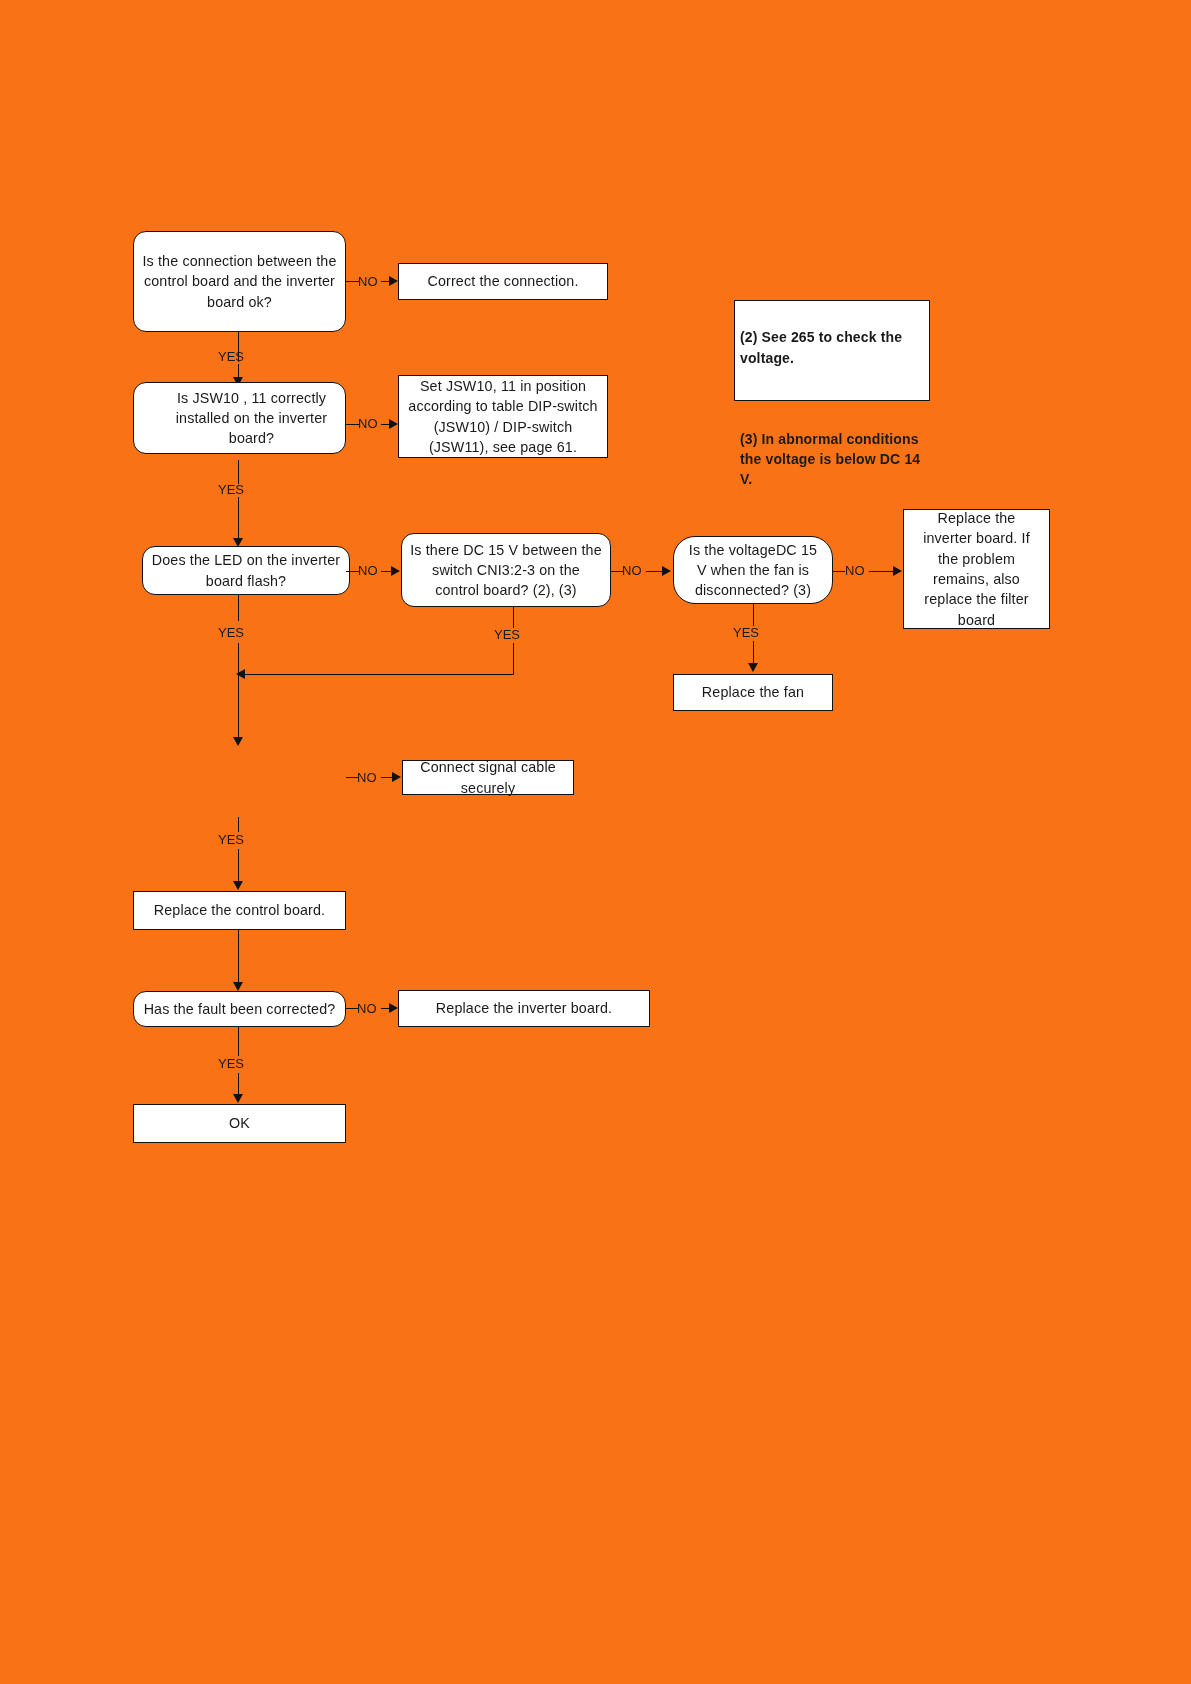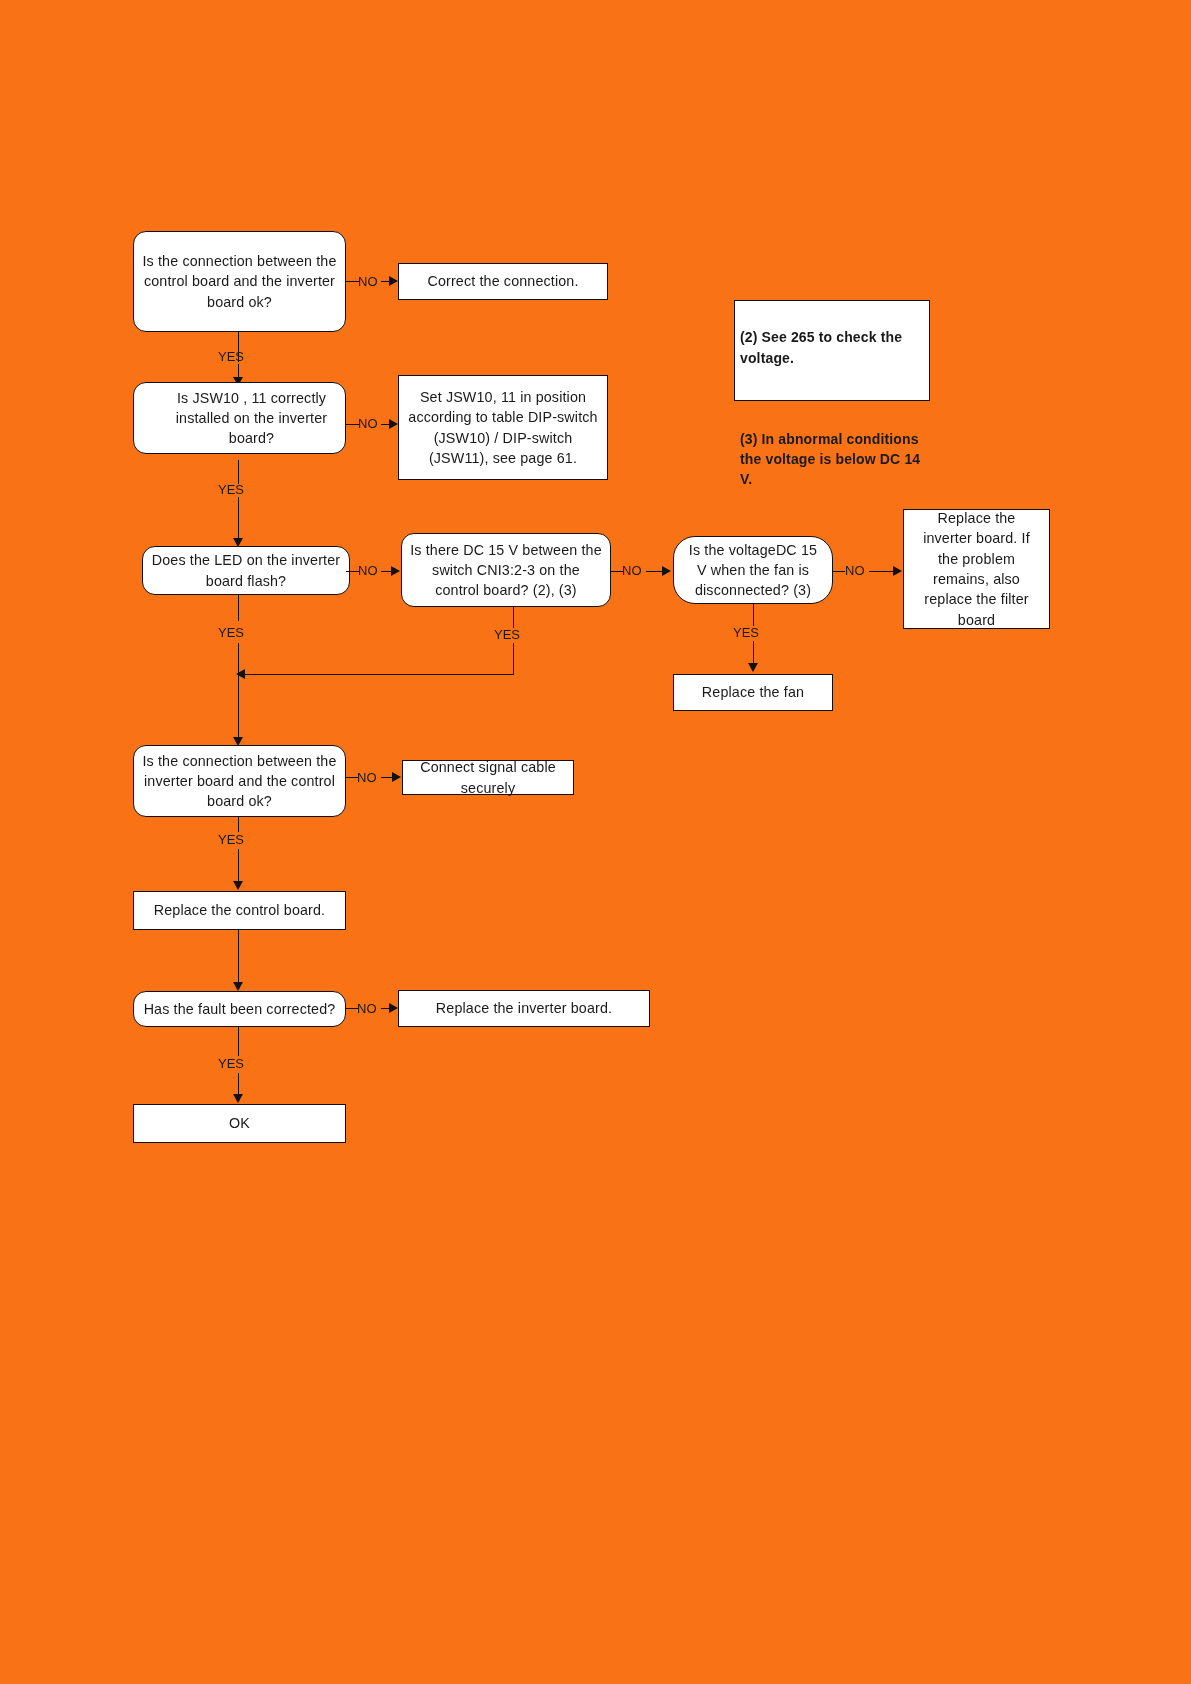--- a/index.html
+++ b/index.html
@@ -114,21 +114,21 @@
 
   <div class="vline" style="left:238px; top:332px; height:30px;"></div>
   <div class="elabel" style="left:218px; top:350px;">YES</div>
   <div class="vline" style="left:238px; top:364px; height:17px;"></div>
   <div class="arrow-down" style="left:233px; top:377px;"></div>
 
   <div class="node decision" style="left:133px; top:382px; width:213px; height:72px;padding-left:32px;">
     <span class="txt">Is  JSW10 , 11 correctly installed on the inverter board?</span>
   </div>
 
-  <div class="node process" style="left:398px; top:375px; width:210px; height:105px;">
+  <div class="node process" style="left:398px; top:375px; width:210px; height:83px;">
     <span class="txt">Set JSW10, 11 in position according to table DIP-switch (JSW10) / DIP-switch (JSW11), see page 61.</span>
   </div>
 
   <div class="hline" style="left:346px; top:424px; width:14px;"></div>
   <div class="elabel" style="left:358px; top:417px;">NO</div>
   <div class="hline" style="left:381px; top:424px; width:9px;"></div>
   <div class="arrow-right" style="left:389px; top:419px;"></div>
 
   <div class="vline" style="left:238px; top:460px; height:24px;"></div>
   <div class="elabel" style="left:218px; top:483px;">YES</div>
@@ -187,23 +187,20 @@
   <div class="elabel" style="left:494px; top:628px;">YES</div>
   <div class="vline" style="left:513px; top:643px; height:32px;"></div>
   <div class="hline" style="left:245px; top:674px; width:269px;"></div>
   <div class="arrow-right" style="left:236px; top:669px; transform: rotate(180deg);"></div>
 
   <div class="vline" style="left:238px; top:595px; height:26px;"></div>
   <div class="elabel" style="left:218px; top:626px;">YES</div>
   <div class="vline" style="left:238px; top:643px; height:98px;"></div>
   <div class="arrow-down" style="left:233px; top:737px;"></div>
 
-  <div class="node decision" style="left:133px; top:745px; width:213px; height:72px;">
-    <span class="txt">Is the connection between the inverter board and the control board ok?</span>
-  </div>
 
   <div class="node process" style="left:402px; top:760px; width:172px; height:35px;">
     <span class="txt">Connect signal cable securely</span>
   </div>
 
   <div class="hline" style="left:346px; top:777px; width:12px;"></div>
   <div class="elabel" style="left:357px; top:771px;">NO</div>
   <div class="hline" style="left:381px; top:777px; width:12px;"></div>
   <div class="arrow-right" style="left:392px; top:772px;"></div>
 

